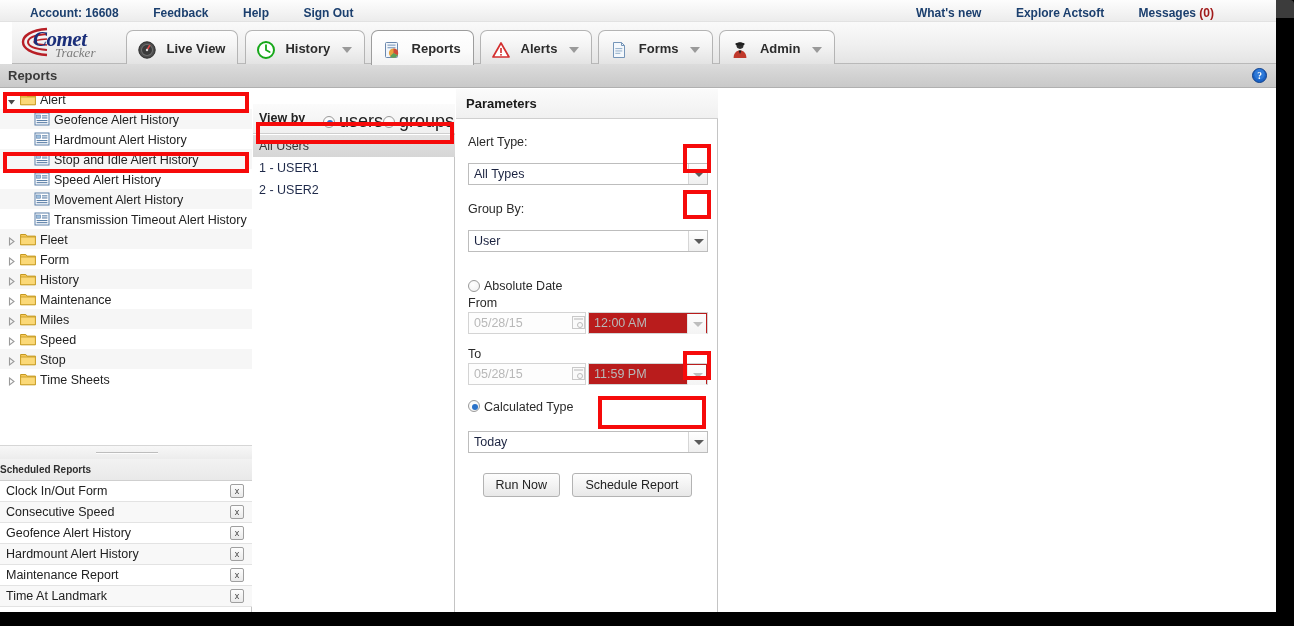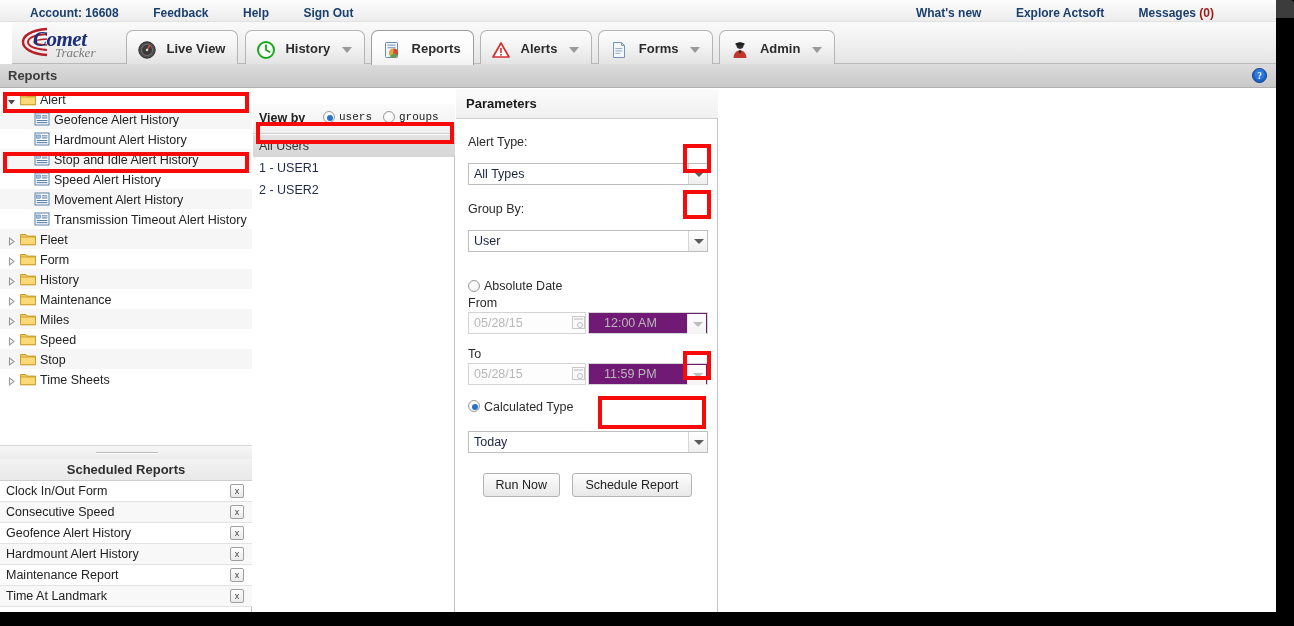--- a/index.html
+++ b/index.html
@@ -144,22 +144,22 @@
     background: linear-gradient(to bottom,#f7f7f7,#ececec);
     border-top: 1px solid #d6d6d6;
   }
   .grip {
     position:absolute; left: 96px; top: 6px; width: 62px; height: 2px;
     border-top: 1px solid #bdbdbd; border-bottom: 1px solid #fcfcfc;
   }
   .sched-head {
     position:absolute; left: 0; top: 370px; width: 252px; height: 22px;
     background: linear-gradient(to bottom,#f2f2f2,#e9e9e9);
-    text-align: center; line-height: 22px;
-    font-size: 13px; font-weight: bold; color: #2f2f2f;
+    text-align: left; line-height: 22px;
+    font-size: 10px; font-weight: bold; color: #2f2f2f;
     border-bottom: 1px solid #cfcfcf;
   }
   .sched-list { position:absolute; left: 0; top: 392px; width: 252px; height: 131px; }
   .sched-row {
     position: relative; height: 21px; line-height: 21px;
     border-bottom: 1px solid #e3e3e3;
     font-size: 12.5px; color: #222; cursor: pointer;
     background: #ffffff;
   }
   .sched-row.alt { background: #f8f8f8; }
@@ -190,21 +190,21 @@
     display:inline-block; width: 12px; height: 12px; border-radius: 50%;
     border: 1px solid #9a9a9a;
     background: radial-gradient(circle at 40% 35%, #ffffff 0%, #f0f0f0 100%);
     vertical-align: middle; position: relative; margin-right: 4px;
     cursor: pointer;
   }
   .radio.on::after {
     content:""; position:absolute; left: 3px; top: 3px;
     width: 6px; height: 6px; border-radius: 50%; background: #2a72c9;
   }
-  .rgroup { position:absolute; top: 7px; font-size: 11px; color:#222; cursor:pointer;font-family:Liberation Mono, monospace;}
+  .rgroup { position:absolute; top: 7px; font-size: 18px; color:#222; cursor:pointer;}
   .rg-users { left: 70px; }
   .rg-groups { left: 130px; }
 
   .userlist { position:absolute; left:0; top: 31px; width: 202px; }
   .urow {
     height: 22px; line-height: 22px; padding-left: 6px;
     font-size: 12.5px; color: #1f2a4a; cursor: pointer;
   }
   .urow.sel {
     background: linear-gradient(to bottom,#e2e2e2,#d6d6d6);
@@ -264,22 +264,22 @@
   .cal-ico::before{
     content:""; position:absolute; left:1px; top:1px; width: 9px; height: 2px;
     background: #d8d8d8;
   }
   .cal-ico::after{
     content:""; position:absolute; left: 4px; top: 5px; width: 4px; height: 4px;
     border: 1px solid #bcbcbc; border-radius: 50%;
   }
   .dt-time {
     position:absolute; left: 120px; top:0; width: 120px; height: 22px;
-    border: 1px solid #d4d4d4; background: #701a75;
-    font-size: 12.5px; color: #b8b8b8; line-height: 20px; padding-left: 15px;
+    border: 1px solid #d4d4d4; background: #b91c1c;
+    font-size: 12.5px; color: #b8b8b8; line-height: 20px; padding-left: 5px;
   }
   .dt-time .sel-arrow { background: linear-gradient(to bottom,#fdfdfd,#f4f4f4); border-left-color:#e6e6e6;}
 
   .btnrow { position: relative; margin: 20px 0 0 0; text-align: center; width: 262px; }
   .btn {
     display:inline-block; height: 24px; line-height: 22px;
     padding: 0 12px; margin: 0 4px;
     border: 1px solid #b3b3b3; border-radius: 3px;
     background: linear-gradient(to bottom,#fdfdfd 0%,#f3f3f3 50%,#e8e8e8 100%);
     font-size: 12.5px; color: #222; cursor: pointer;

